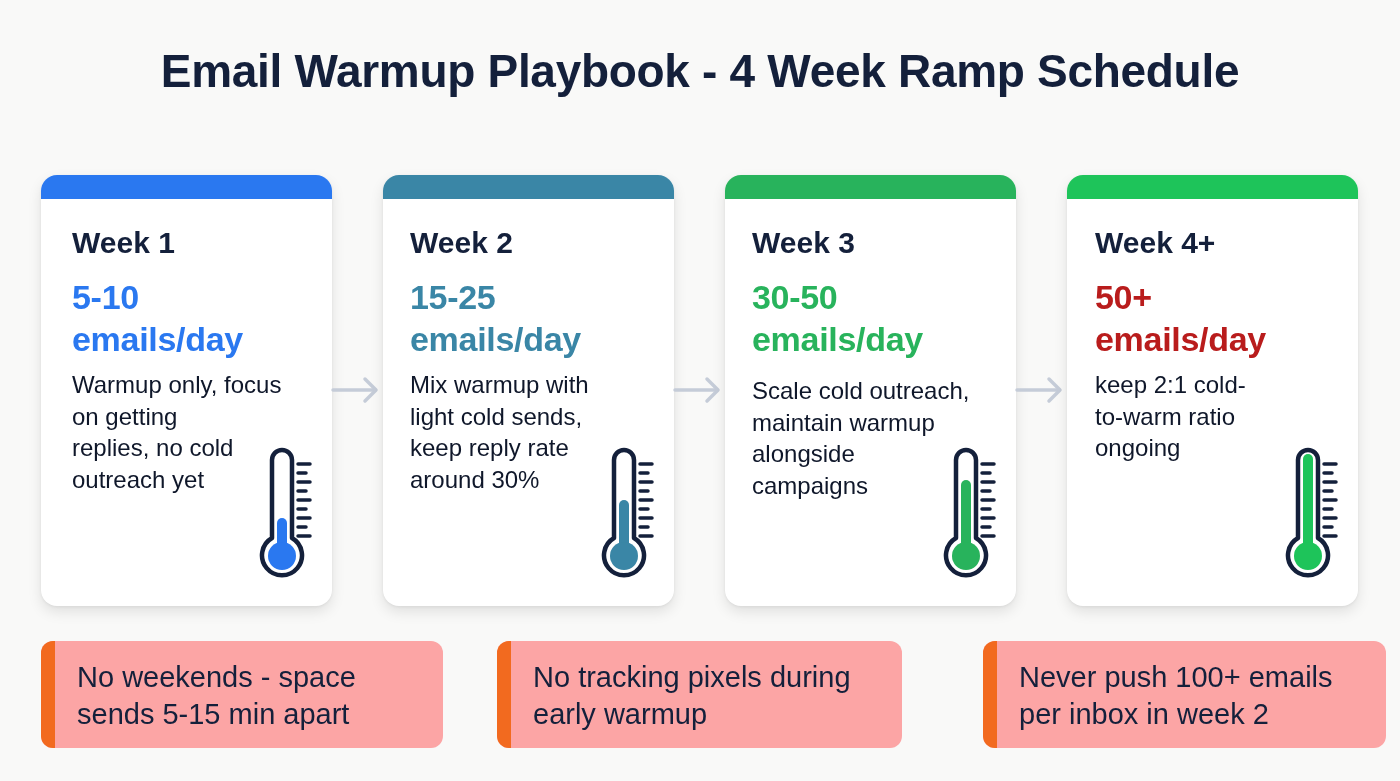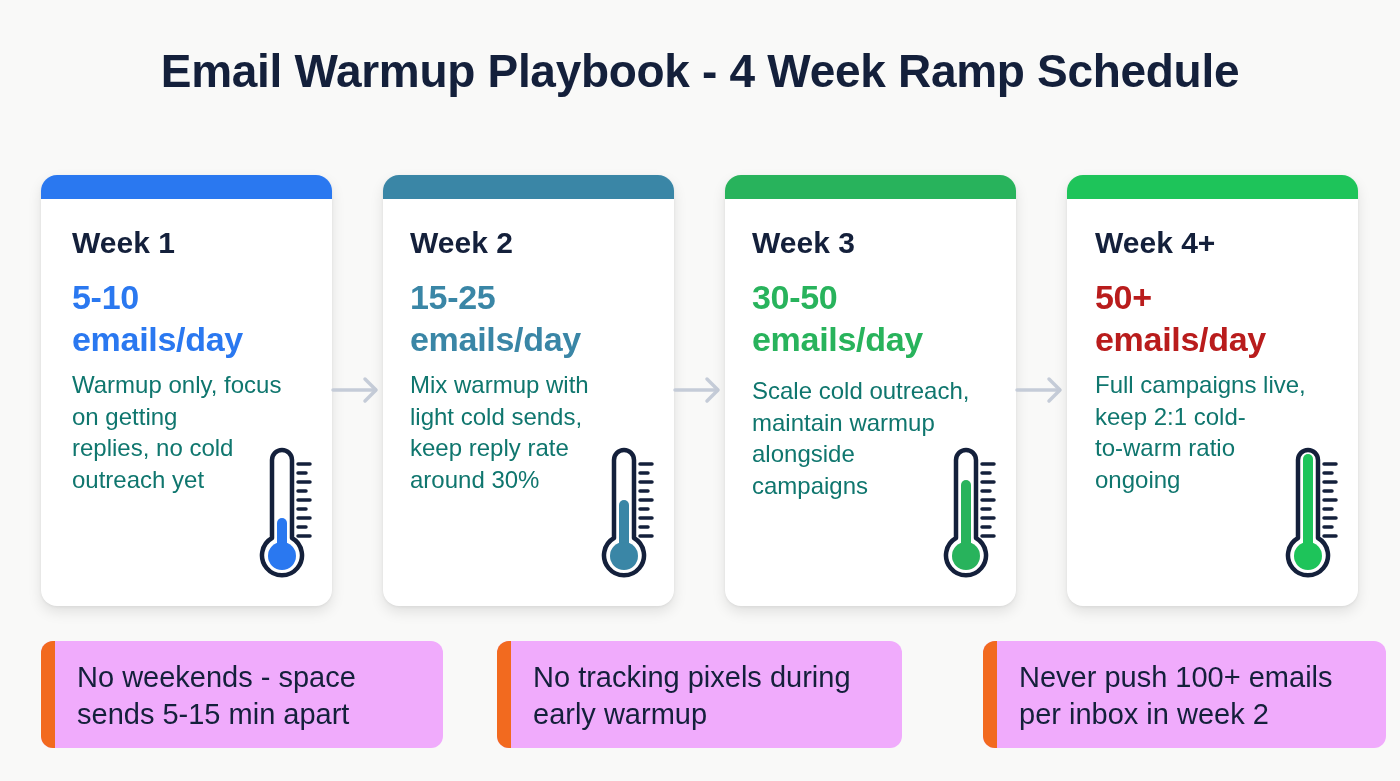--- a/index.html
+++ b/index.html
@@ -43,36 +43,36 @@
       position: absolute;
       font-size: 34px;
       font-weight: 700;
       line-height: 42px;
       letter-spacing: -0.3px;
     }
     .card-desc {
       position: absolute;
       font-size: 24px;
       line-height: 31.5px;
-      color: #0f766e;
+      color: #0f172a;
     }
     .thermo {
       position: absolute;
       width: 60px;
       height: 140px;
     }
     .arrow {
       position: absolute;
       width: 50px; height: 30px;
     }
     .tip {
       position: absolute;
       top: 641px;
       height: 107px;
-      background: #f0abfc;
+      background: #fca5a5;
       border-radius: 12px;
       overflow: hidden;
     }
     .tip-accent {
       position: absolute; left: 0; top: 0; bottom: 0;
       width: 14px;
       background: #f26a1f;
     }
     .tip-text {
       position: absolute;
@@ -198,21 +198,20 @@
 
 <div class="card" style="left:1067px;">
   <div class="card-bar" style="background:#1ec45a;"></div>
 </div>
 <div class="card-week" style="left:1095px;">Week 4+</div>
 <div class="card-range" style="left:1095px; top:276px; color:#b91c1c;">
   <div>50+</div>
   <div>emails/day</div>
 </div>
 <div class="card-desc" style="left:1095px; top:369px;">
-  <div>Full campaigns live,</div>
   <div>keep 2:1 cold-</div>
   <div>to-warm ratio</div>
   <div>ongoing</div>
 </div>
 <svg class="thermo" style="left:1280px; top:446px;" viewBox="0 0 60 140">
   <path d="M18 14 a10 10 0 0 1 20 0 V92 a20 20 0 1 1 -20 0 Z" fill="#fff" stroke="#14203b" stroke-width="4.5" stroke-linejoin="round"></path>
   <rect x="23" y="8" width="10" height="104" rx="5" fill="#1ec45a"></rect>
   <circle cx="28" cy="110" r="14" fill="#1ec45a"></circle>
   <g stroke="#14203b" stroke-width="3.5" stroke-linecap="round">
     <line x1="44" y1="18" x2="56" y2="18"></line>

